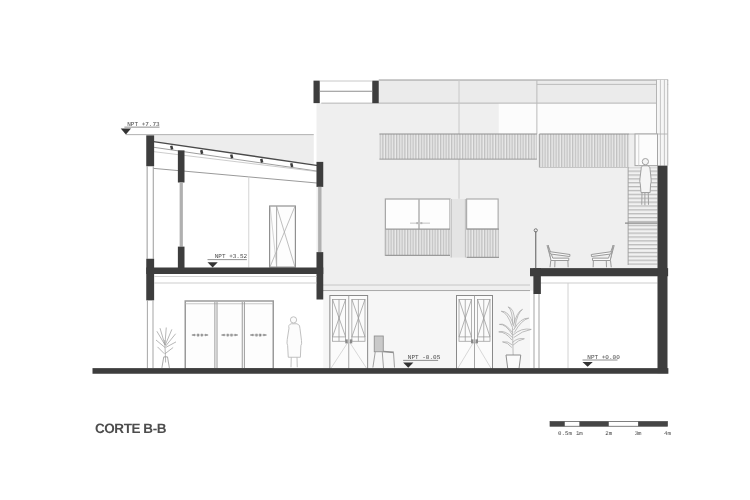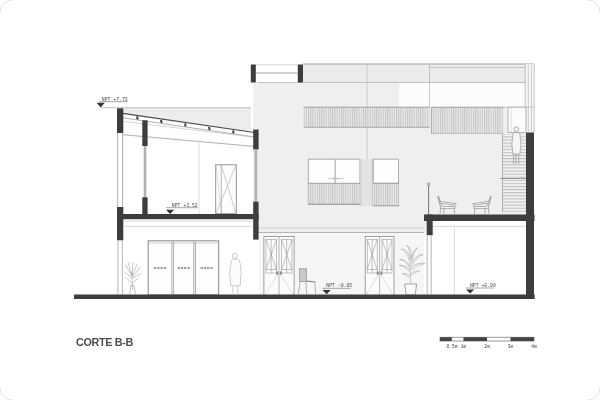--- a/index.html
+++ b/index.html
@@ -1,16 +1,16 @@
 <!DOCTYPE html>
 <html><head>
 <meta charset="utf-8">
 <style>
 html,body{margin:0;padding:0;background:#ffffff;-webkit-font-smoothing:antialiased;}
-#page{width:600px;height:400px;position:relative;background:#8b5cf6;overflow:hidden;border-radius:13px;}
+#page{width:600px;height:400px;position:relative;background:#8b5cf6;overflow:hidden;}
 svg{display:block;}
 text{font-family:"Liberation Mono", monospace;-webkit-font-smoothing:antialiased;}
 .title{font-family:"Liberation Sans", sans-serif;font-weight:bold;}
 </style>
 </head>
 <body>
 <div id="page">
 <svg width="600" height="400" viewBox="0 0 600 400">
 <defs>
 <pattern id="rail" width="2.2" height="10" patternUnits="userSpaceOnUse">

